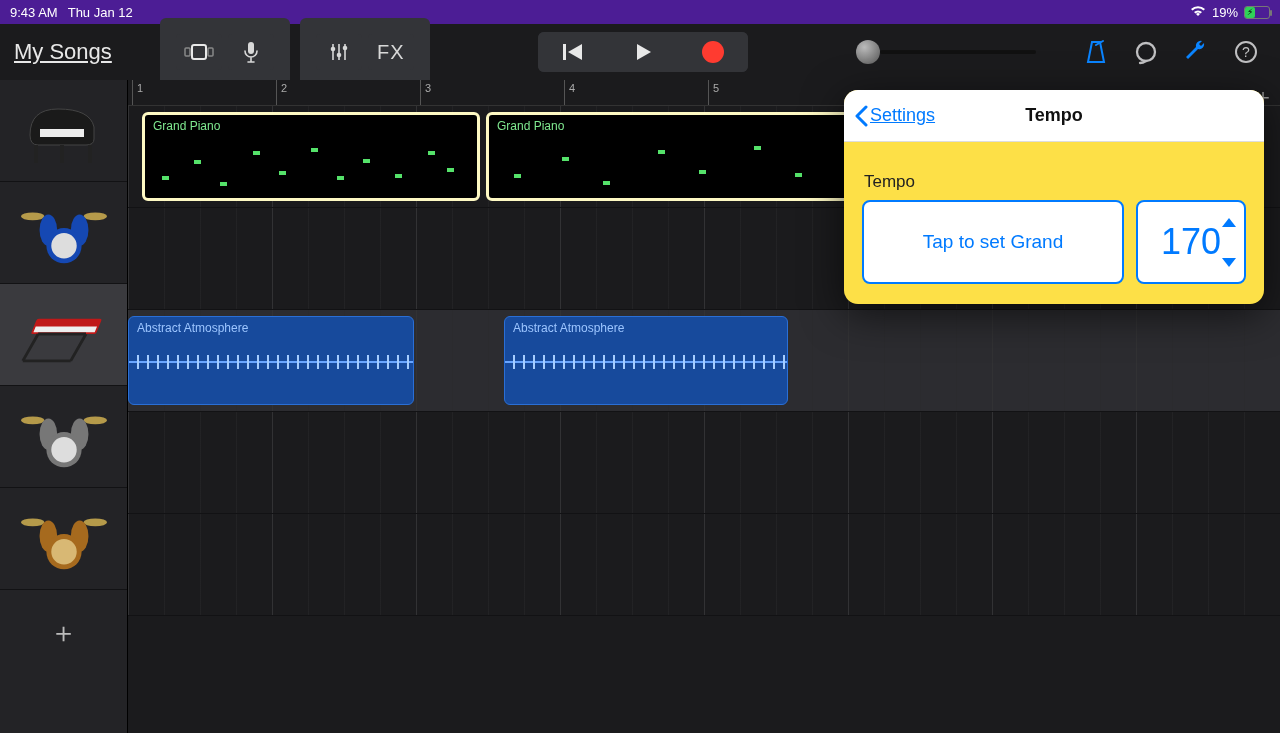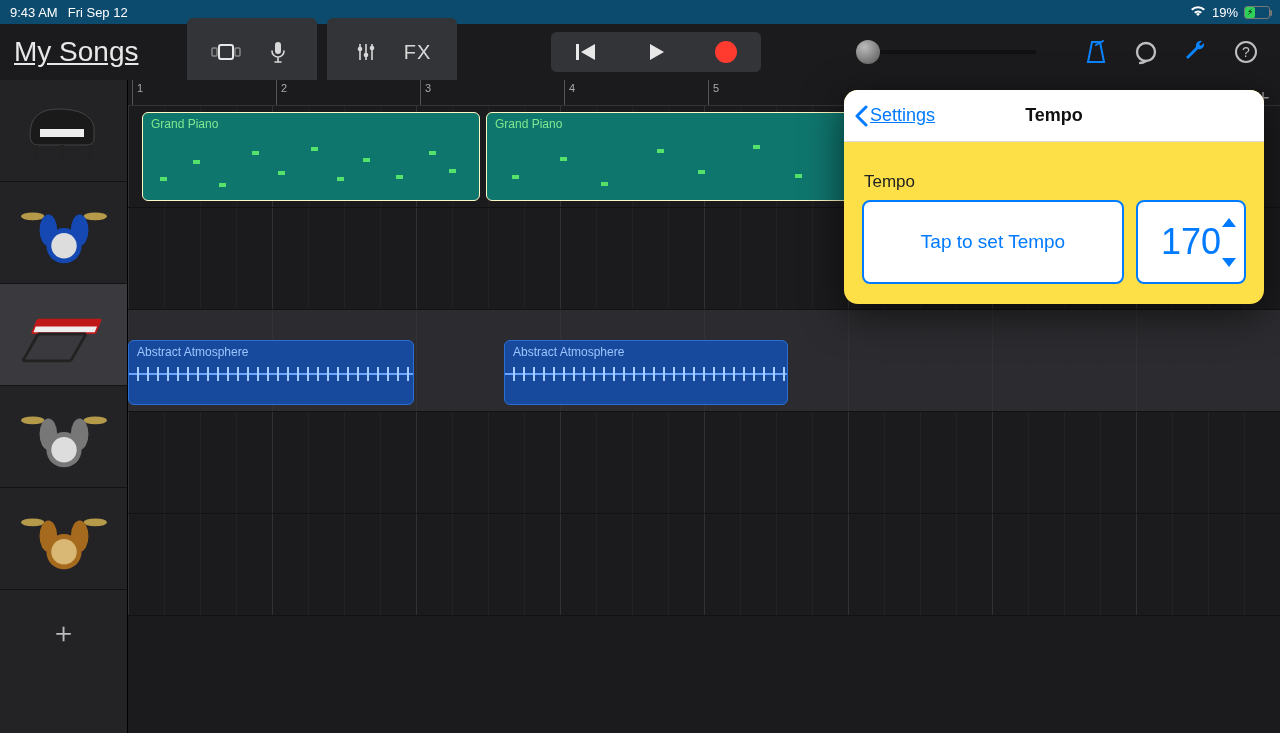--- a/index.html
+++ b/index.html
@@ -1,27 +1,27 @@
 <!DOCTYPE html>
 <html><head>
 <meta charset="utf-8">
 <style>
   *{box-sizing:border-box;margin:0;padding:0;font-family:-apple-system,Helvetica,Arial,sans-serif;}
   html,body{width:1280px;height:733px;background:#1b1b1d;overflow:hidden;color:#fff;}
   
-  .status{height:24px;display:flex;align-items:center;justify-content:space-between;padding:8px 10px;font-size:13px;background:#0c4a6e;text-align:center;}
+  .status{height:24px;display:flex;align-items:center;justify-content:space-between;padding:8px 10px;font-size:13px;background:#4c1d95;text-align:center;}
   .status .left{display:flex;gap:10px;}
   .status .right{display:flex;gap:6px;align-items:center;}
   .battery{display:flex;align-items:center;border:1px solid #777;border-radius:3px;height:13px;width:26px;position:relative;}
   .battery::after{content:"";position:absolute;right:-3px;top:3px;width:2px;height:6px;background:#777;border-radius:1px;}
   .battery .fill{background:#30d158;height:100%;border-radius:2px;display:flex;align-items:center;justify-content:center;}
   .battery .bolt{font-size:9px;line-height:1;color:#000;}
   
   .toolbar{height:56px;display:flex;align-items:center;padding:0 14px;background:#1b1b1d;gap:10px;}
-  .mysongs{font-size:28px;text-decoration:underline;color:#e8e8e8;}
+  .mysongs{font-size:22px;text-decoration:underline;color:#e8e8e8;}
   .btn-group{display:flex;gap:6px;background:#333438;border-radius:6px;padding:16px;}
   .tbtn{width:46px;height:36px;background:#333438;border-radius:4px;display:flex;align-items:center;justify-content:center;color:#d8d8d8;}
   .tbtn.active{color:#fff;}
   .tbtn svg{display:block;}
   .fxtxt{font-size:20px;color:#d8d8d8;letter-spacing:1px;}
   .spacer{flex:1;}
   .transport{display:flex;gap:0;background:#333438;border-radius:6px;overflow:hidden;}
   .transport .tbtn{width:70px;height:40px;border-radius:0;}
   .rec{width:22px;height:22px;border-radius:50%;background:#ff3b30;}
   .volume{display:flex;align-items:center;gap:0;width:180px;}
@@ -39,23 +39,23 @@
   
   .timeline{flex:1;position:relative;background:#1b1b1d;overflow:hidden;}
   .ruler{height:26px;background:#1b1b1d;border-bottom:1px solid #333;position:relative;}
   .ruler .bar{position:absolute;top:0;height:100%;border-left:1px solid #555;font-size:11px;color:#aaa;padding:2px 4px;}
   .ruler .plusend{position:absolute;right:6px;top:2px;color:#999;font-size:22px;font-weight:300;}
   .lanes{position:relative;}
   .lane{height:102px;border-bottom:1px solid #121214;position:relative;}
   .lane .grid{position:absolute;inset:0;background-image:repeating-linear-gradient(to right,#2a2a2c 0,#2a2a2c 1px,transparent 1px,transparent 36px);opacity:.5;}
   .lane .bargrid{position:absolute;inset:0;background-image:repeating-linear-gradient(to right,#3a3a3c 0,#3a3a3c 1px,transparent 1px,transparent 144px);}
   .clip{position:absolute;top:6px;bottom:6px;border-radius:6px;padding:4px 8px;font-size:12px;overflow:hidden;}
-  .clip.green{background:#0f766e;border:1px solid #fef9c3;}
+  .clip.green{background:#000000;border:3px solid #fef9c3;}
   .clip.green .lbl{color:#7fe88f;}
-  .clip.blue{background:#174a9c;border:1px solid #2a6fd6;margin-top:24px;}
+  .clip.blue{background:#174a9c;border:1px solid #2a6fd6;}
   .clip.blue .lbl{color:#9cc5ff;}
   .clip .notes{position:absolute;inset:18px 4px 4px 4px;}
   .notes span{position:absolute;width:7px;height:4px;background:#55e26a;}
   .wave{position:absolute;left:0;right:0;top:50%;height:2px;background:#6aa6ff;}
   .wave .dots{position:absolute;inset:-6px 0;background-image:repeating-linear-gradient(to right,transparent 0,transparent 8px,#a5cdff 8px,#a5cdff 10px);}
   
   .popover{position:absolute;right:16px;top:90px;width:420px;background:#fde047;border-radius:14px;box-shadow:0 10px 40px rgba(0,0,0,.6);color:#111;overflow:hidden;z-index:50;}
   .popover::before{content:"";position:absolute;top:-10px;right:72px;width:0;height:0;border-left:11px solid transparent;border-right:11px solid transparent;border-bottom:11px solid #fff;}
   .pop-head{height:52px;background:#fff;border-bottom:1px solid #ddd;display:flex;align-items:center;justify-content:center;position:relative;}
   .pop-back{position:absolute;left:10px;display:flex;align-items:center;color:#007aff;font-size:18px;gap:2px;}
@@ -74,21 +74,21 @@
   .hint{margin-top:16px;color:#7a7a7e;font-size:15px;line-height:1.35;}
   
   .instr{width:90px;height:80px;display:flex;align-items:center;justify-content:center;}
 </style>
 </head>
 <body>
 
 <div class="status">
   <div class="left">
     <span>9:43 AM</span>
-    <span>Fri Sep 12</span>
+    <span>Thu Jan 12</span>
   </div>
   <div class="right">
     <span>
       <svg width="16" height="12" viewBox="0 0 16 12">
           <path d="M8 11 6 9a3 3 0 0 1 4 0Zm-4-4a6 6 0 0 1 8 0L10.5 8.5a4 4 0 0 0-5 0Zm-3-3a10 10 0 0 1 14 0L13.5 5.5a8 8 0 0 0-11 0Z" fill="#fff"></path>
         </svg>
     </span>
     <span>19%</span>
     <span class="battery">
         <span class="fill" style="width:43%">
@@ -336,21 +336,21 @@
           <path d="M12 2 3 11l9 9" fill="none" stroke="#007aff" stroke-width="3" stroke-linecap="round" stroke-linejoin="round"></path>
         </svg>
       <span>Settings</span>
     </div>
     <div class="pop-title">Tempo</div>
   </div>
   <div class="pop-body">
     <div class="sec-lbl">Tempo</div>
     <div class="tempo-row">
       <div class="tap-box">
-        <span>Tap to set Tempo</span>
+        <span>Tap to set Grand</span>
       </div>
       <div class="step-box">
         <span class="step-val">170</span>
         <div class="step-arrows">
           <div class="tri up"></div>
           <div class="tri down"></div>
         </div>
       </div>
     </div>
   </div>

